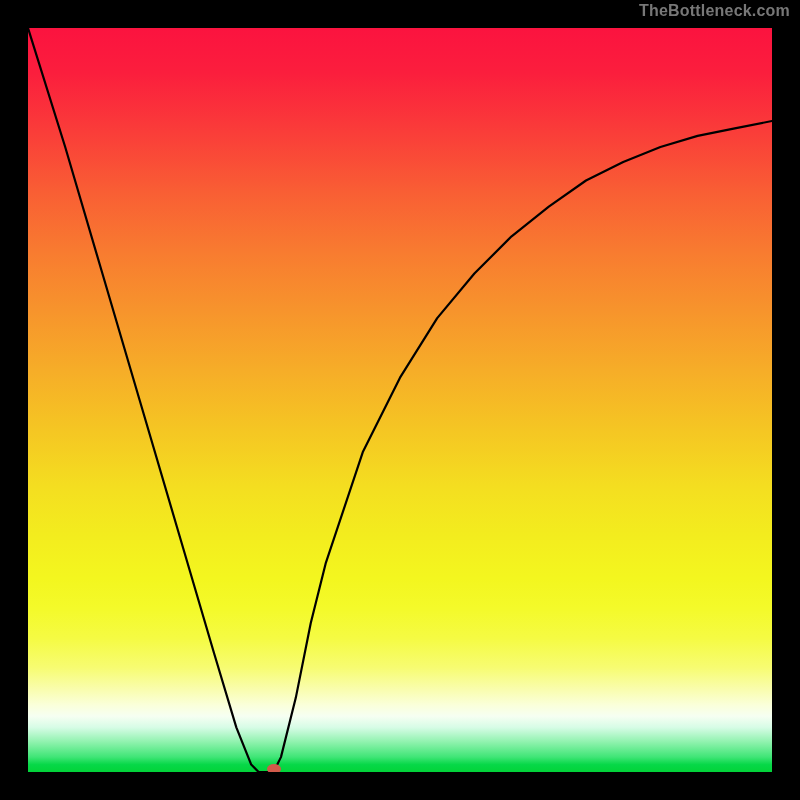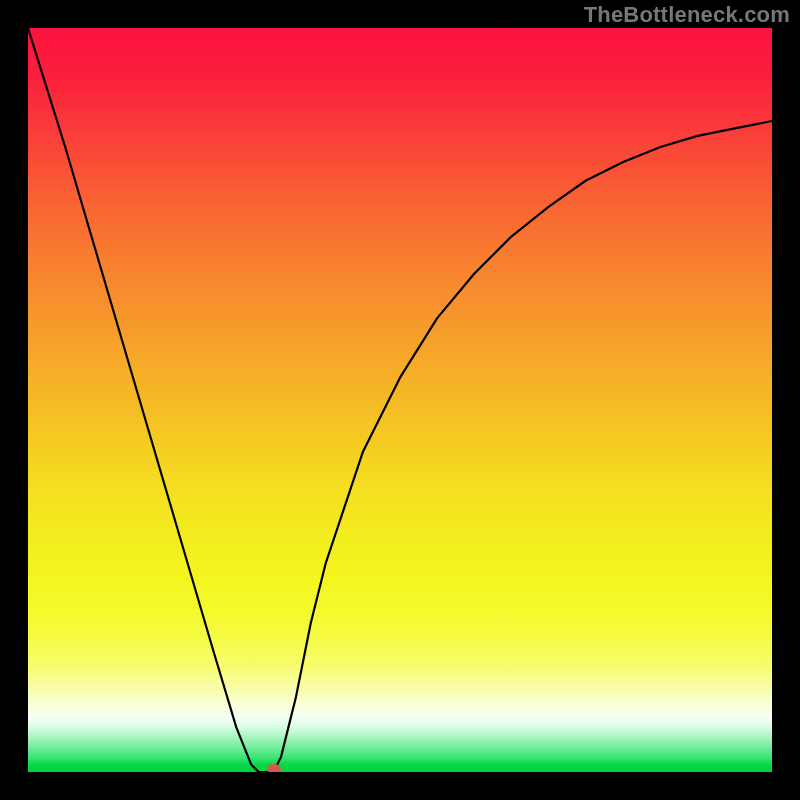--- a/index.html
+++ b/index.html
@@ -15,21 +15,21 @@
     position: relative;
     width: 800px;
     height: 800px;
     background: #000;
   }
   .watermark {
     position: absolute;
     top: 2px;
     right: 10px;
     color: #777;
-    font-size: 22px;
+    font-size: 16px;
     font-weight: 600;
     letter-spacing: 0.2px;
     z-index: 50;
   }
   .plot-area {
     position: absolute;
     left: 28px;
     top: 28px;
     width: 744px;
     height: 744px;

